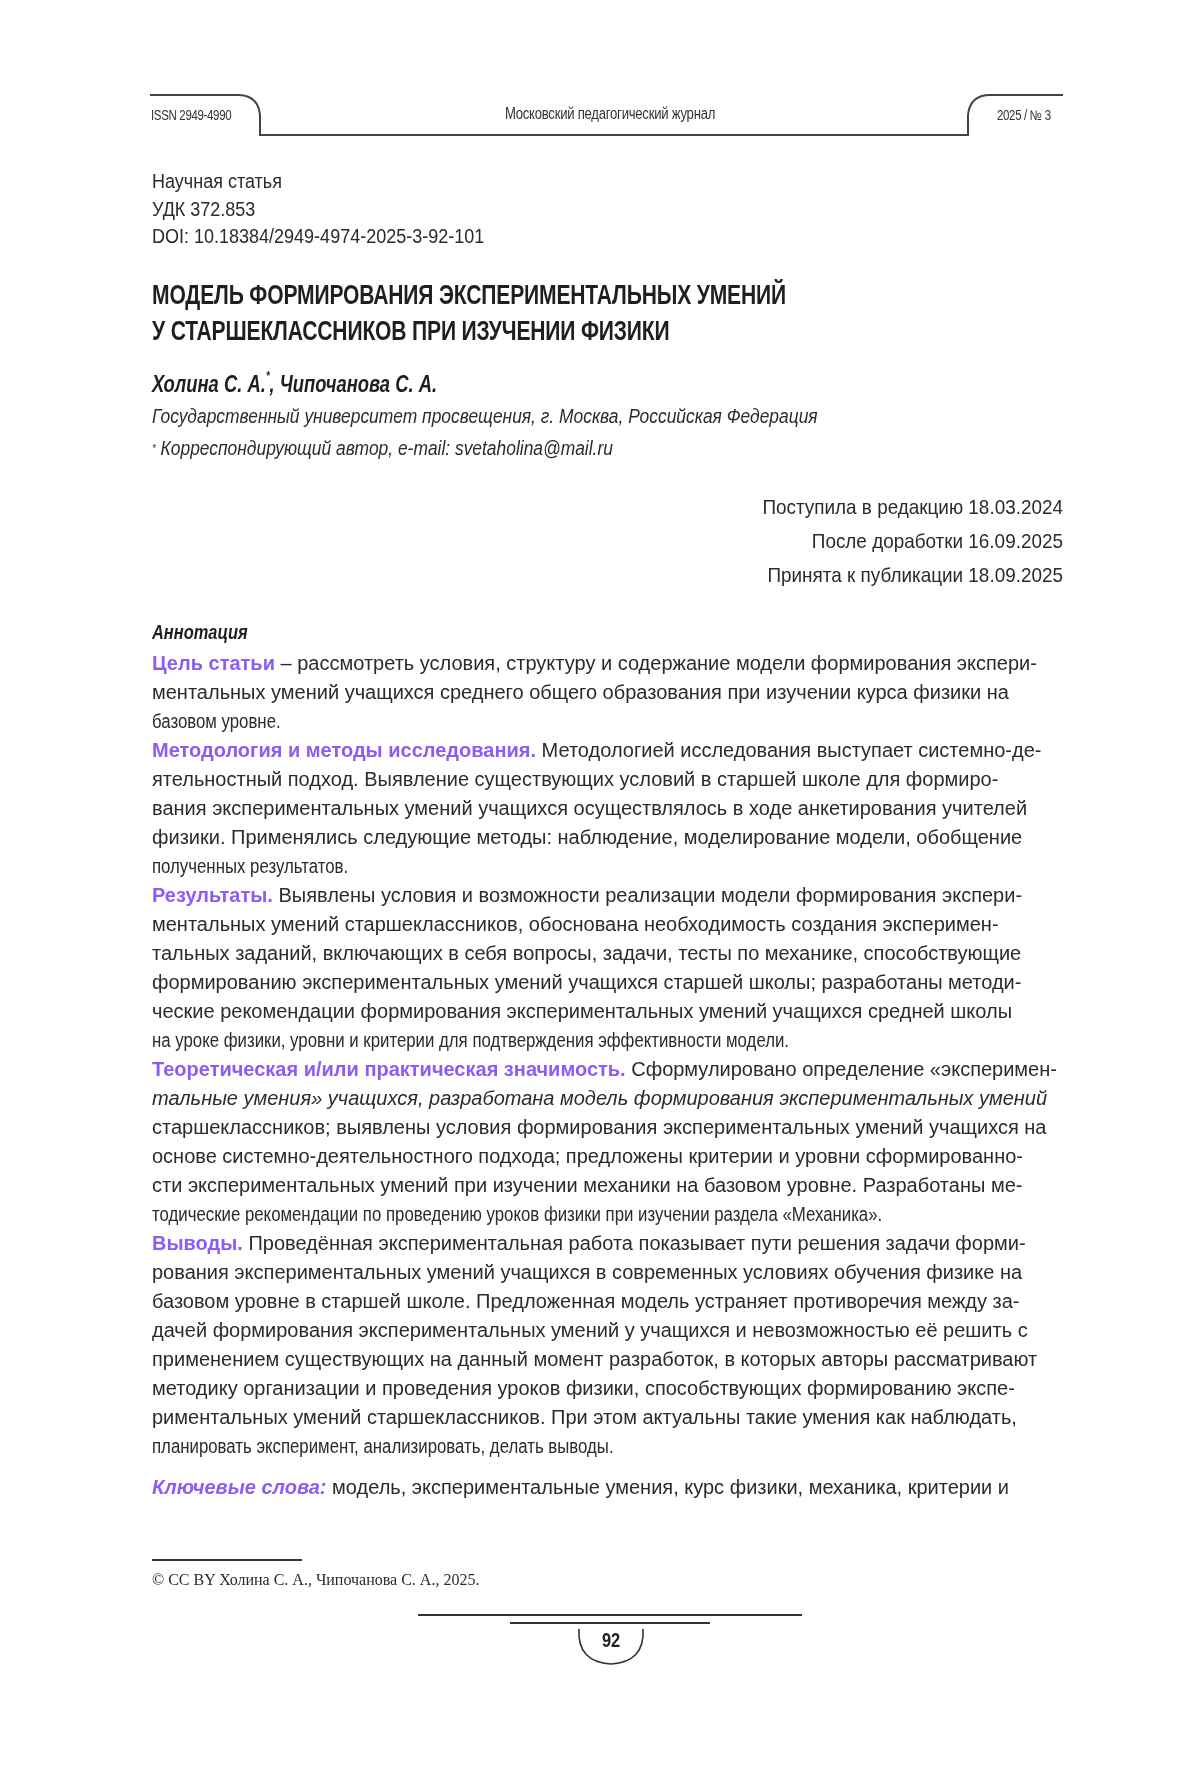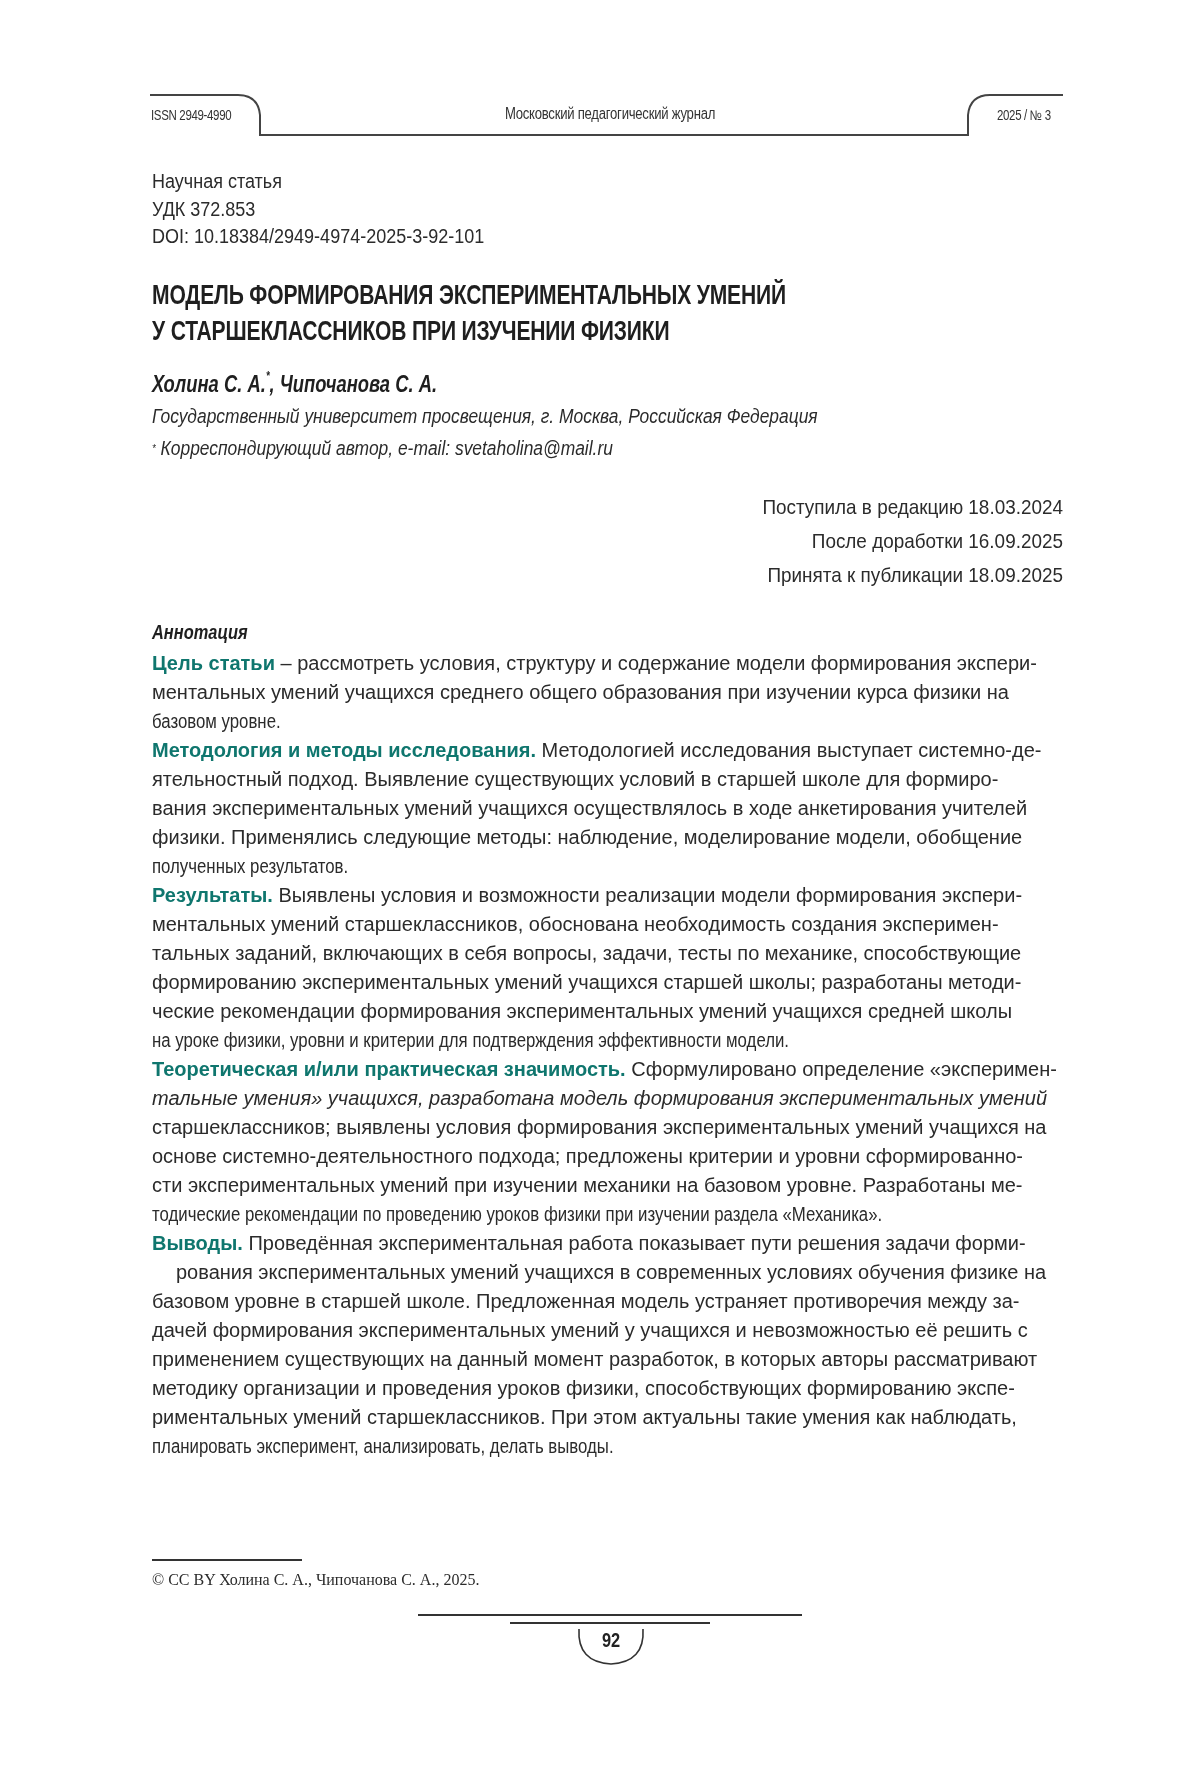--- a/index.html
+++ b/index.html
@@ -10,21 +10,21 @@
   .meta { font-size:20px; line-height:27.5px; color:#2b2b2b; transform:scaleX(0.9); transform-origin:left top; white-space:nowrap; }
   .title { font-size:27px; font-weight:bold; line-height:36px; color:#1f1f1f; transform:scaleX(0.78); transform-origin:left top; white-space:nowrap; letter-spacing:-0.2px; }
   .authors { font-size:23px; font-weight:bold; font-style:italic; color:#1f1f1f; transform:scaleX(0.8); transform-origin:left top; white-space:nowrap; }
   .authors sup { font-size:12px; vertical-align:top; position:relative; top:-2px; }
   .aff { font-size:20px; font-style:italic; color:#2b2b2b; transform:scaleX(0.87); transform-origin:left top; white-space:nowrap; line-height:32px; }
   .aff sup { font-size:11px; vertical-align:top; }
   .dates { right:137px; text-align:right; font-size:21px; line-height:34px; color:#2b2b2b; white-space:nowrap; transform:scaleX(0.9); transform-origin:right top; }
   .body-block { left:152px; width:911px; }
   .line { height:29px; line-height:29px; font-size:20px; color:#2b2b2b; white-space:nowrap; overflow:visible; }
   .line .inner { display:inline-block; transform-origin:left center; }
-  .line b { color:#0f766e; }
+  .line b { color:#8b5cf6; }
   .ann-head { font-size:20px; font-weight:bold; font-style:italic; color:#1f1f1f; transform:scaleX(0.82); transform-origin:left top; }
   .copyright { font-family:"Liberation Serif", serif; font-size:16px; color:#2b2b2b; white-space:nowrap; }
   .rule { background:#333; height:2px; }
   .pagenum { font-size:20px; font-weight:bold; color:#222; transform:scaleX(0.82); text-align:center; width:60px; }
 </style>
 </head>
 <body>
 
 <svg class="abs" style="left:0;top:0;" width="1200" height="160">
   <path d="M150 95 L238 95 Q258 95 260 115 L260 135 L968 135 L968 115 Q970 95 990 95 L1063 95" fill="none" stroke="#444" stroke-width="2"></path>
@@ -75,30 +75,31 @@
     <div class="line"><span class="inner" style="transform: scaleX(1);"><span>формированию экспериментальных умений учащихся старшей школы; разработаны методи-</span></span></div>
     <div class="line"><span class="inner" style="transform: scaleX(1);"><span>ческие рекомендации формирования экспериментальных умений учащихся средней школы</span></span></div>
     <div class="line"><span class="inner" style="transform: scaleX(0.84);"><span>на уроке физики, уровни и критерии для подтверждения эффективности модели.</span></span></div>
     <div class="line"><span class="inner" style="transform: scaleX(1);"><b>Теоретическая и/или практическая значимость.</b><span> Сформулировано определение «эксперимен-</span></span></div>
     <div class="line"><span class="inner" style="transform: scaleX(1); font-style: italic;"><span>тальные умения» учащихся, разработана модель формирования экспериментальных умений</span></span></div>
     <div class="line"><span class="inner" style="transform: scaleX(1);"><span>старшеклассников; выявлены условия формирования экспериментальных умений учащихся на</span></span></div>
     <div class="line"><span class="inner" style="transform: scaleX(1);"><span>основе системно-деятельностного подхода; предложены критерии и уровни сформированно-</span></span></div>
     <div class="line"><span class="inner" style="transform: scaleX(1); text-align: right;"><span>сти экспериментальных умений при изучении механики на базовом уровне. Разработаны ме-</span></span></div>
     <div class="line"><span class="inner" style="transform: scaleX(0.84);"><span>тодические рекомендации по проведению уроков физики при изучении раздела «Механика».</span></span></div>
     <div class="line"><span class="inner" style="transform: scaleX(1);"><b>Выводы.</b><span> Проведённая экспериментальная работа показывает пути решения задачи форми-</span></span></div>
-    <div class="line"><span class="inner" style="transform: scaleX(1); margin-left: 24px;"><span>рования экспериментальных умений учащихся в современных условиях обучения физике на</span></span></div>
+    <div class="line"><span class="inner" style="transform: scaleX(1);"><span>рования экспериментальных умений учащихся в современных условиях обучения физике на</span></span></div>
     <div class="line"><span class="inner" style="transform: scaleX(1);"><span>базовом уровне в старшей школе. Предложенная модель устраняет противоречия между за-</span></span></div>
     <div class="line"><span class="inner" style="transform: scaleX(1);"><span>дачей формирования экспериментальных умений у учащихся и невозможностью её решить с</span></span></div>
     <div class="line"><span class="inner" style="transform: scaleX(1);"><span>применением существующих на данный момент разработок, в которых авторы рассматривают</span></span></div>
     <div class="line"><span class="inner" style="transform: scaleX(1);"><span>методику организации и проведения уроков физики, способствующих формированию экспе-</span></span></div>
     <div class="line"><span class="inner" style="transform: scaleX(1);"><span>риментальных умений старшеклассников. При этом актуальны такие умения как наблюдать,</span></span></div>
     <div class="line"><span class="inner" style="transform: scaleX(0.84);"><span>планировать эксперимент, анализировать, делать выводы.</span></span></div>
   </div>
 
 <div class="abs body-block" style="top:1473px;">
+  <div class="line"><span class="inner kw1" style="transform: scaleX(1);"><b><i>Ключевые слова:</i></b><span> модель, экспериментальные умения, курс физики, механика, критерии и</span></span></div>
 </div>
 
 <div class="abs rule" style="left:152px;top:1559px;width:150px;height:2px;"></div>
 <div class="abs copyright" style="left:152px;top:1571px;">© CC BY Холина С. А., Чипочанова С. А., 2025.</div>
 
 <div class="abs rule" style="left:418px;top:1614px;width:384px;"></div>
 <div class="abs rule" style="left:510px;top:1622px;width:200px;"></div>
 <svg class="abs" style="left:574px;top:1626px;" width="74" height="42">
   <path d="M5 3 Q3 36 37 38 Q71 36 69 3" fill="none" stroke="#333" stroke-width="1.6"></path>
 </svg>

